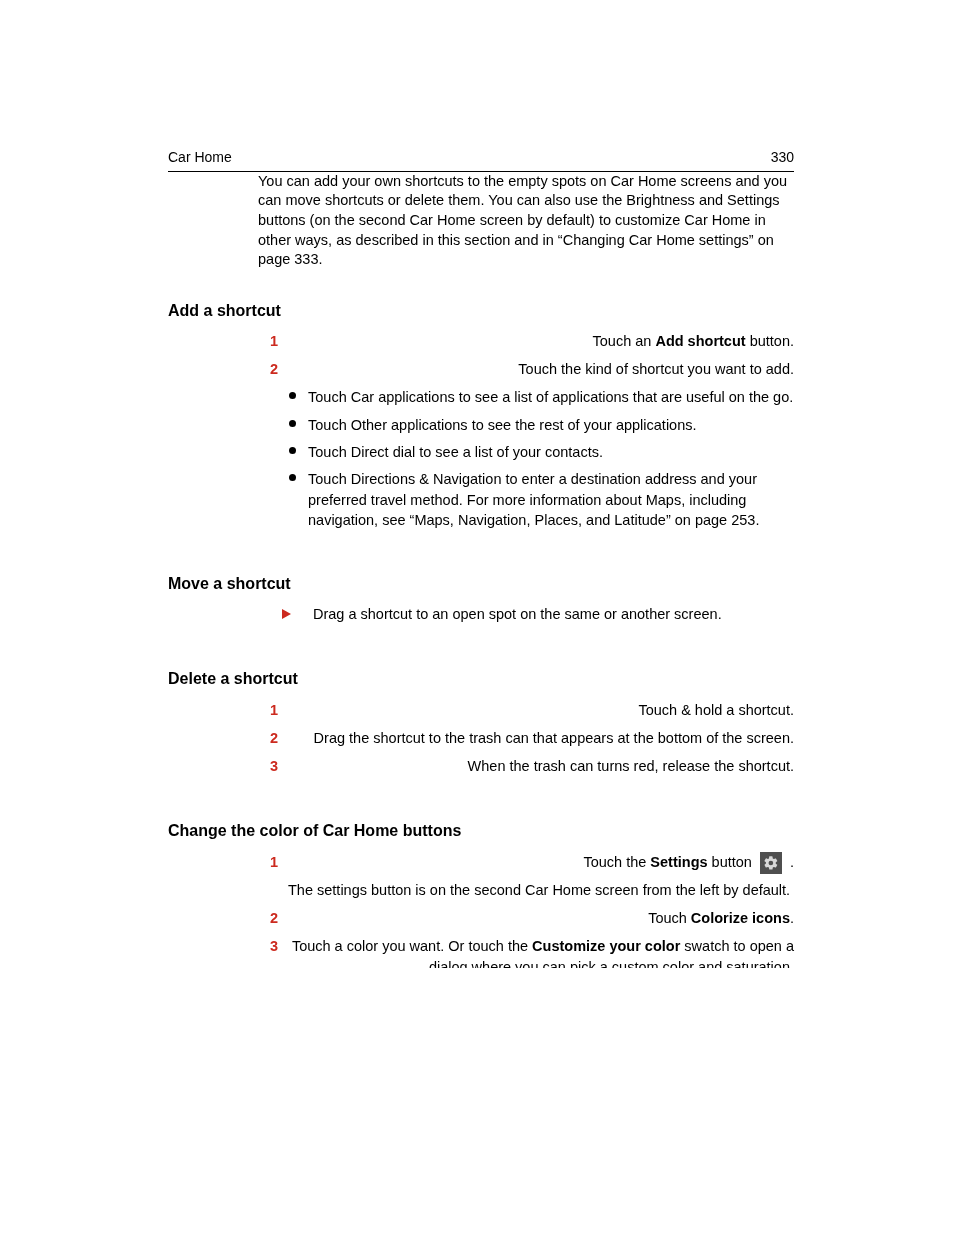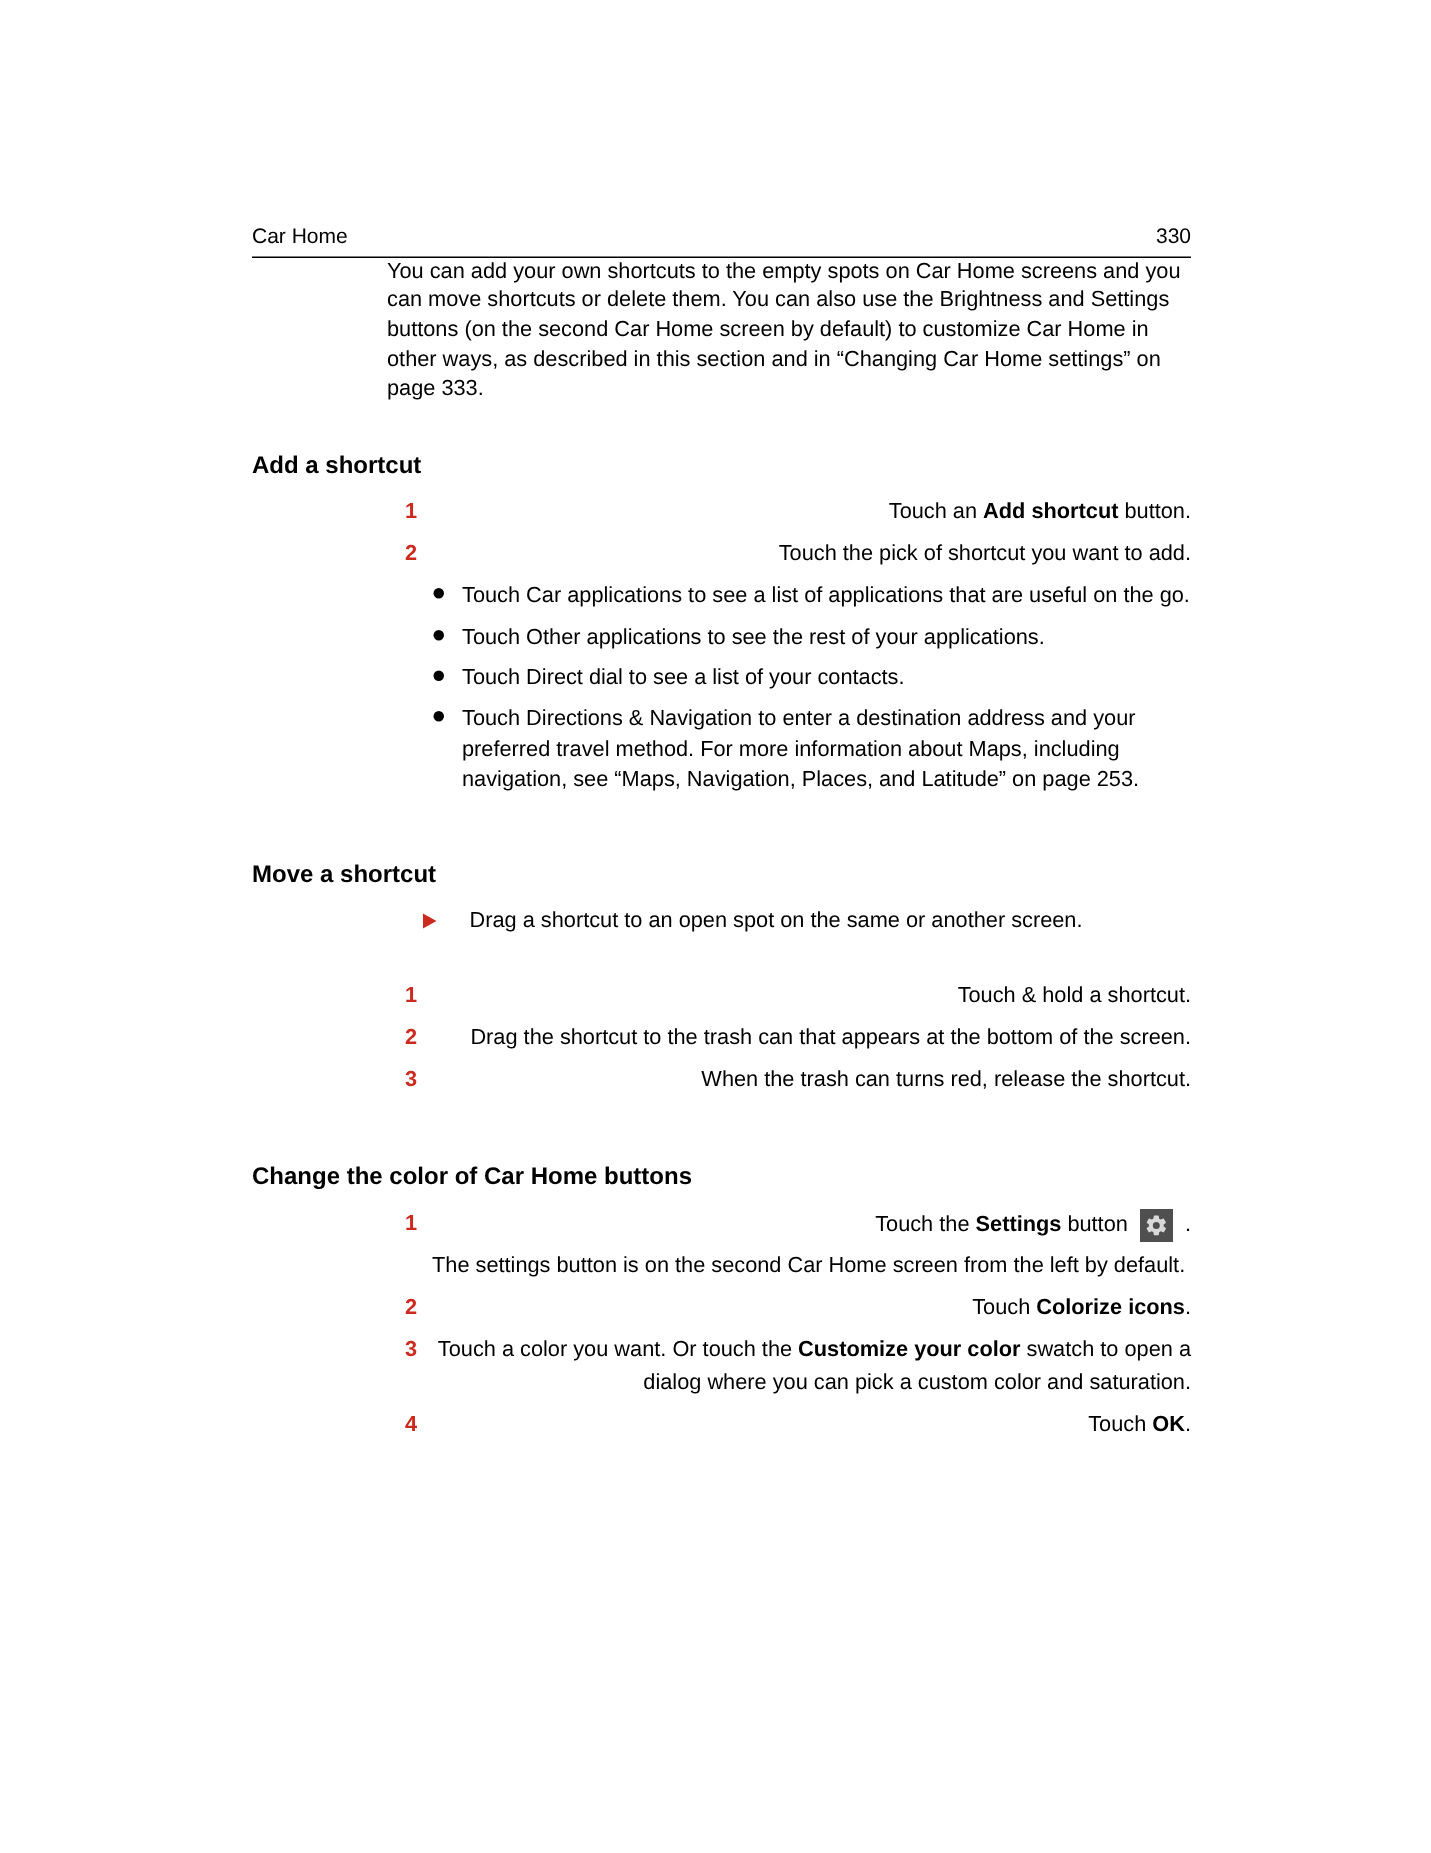--- a/index.html
+++ b/index.html
@@ -148,21 +148,21 @@
 
   <div class="step-row">
     <div class="step-num">1</div>
     <div class="step-body">
       <span>Touch an </span><span class="b">Add shortcut</span><span> button.</span>
     </div>
   </div>
 
   <div class="step-row">
     <div class="step-num">2</div>
-    <div class="step-body">Touch the pick of shortcut you want to add.</div>
+    <div class="step-body">Touch the kind of shortcut you want to add.</div>
   </div>
 
   <div class="bullet-row">
     <div class="bullet-dot">
         <span class="dot"></span>
       </div>
     <div class="bullet-body">
       <span>Touch </span><span class="b">Car applications</span><span> to see a list of applications that are useful on the go.</span>
     </div>
   </div>
@@ -194,20 +194,21 @@
   <div class="section-gap"></div>
 
   <h2 class="section-head">Move a shortcut</h2>
   <div class="tri-row">
     <div class="tri"></div>
     <div class="tri-body">Drag a shortcut to an open spot on the same or another screen.</div>
   </div>
 
   <div class="section-gap"></div>
 
+  <h2 class="section-head">Delete a shortcut</h2>
   <div class="step-row">
     <div class="step-num">1</div>
     <div class="step-body">Touch &amp; hold a shortcut.</div>
   </div>
   <div class="step-row">
     <div class="step-num">2</div>
     <div class="step-body">Drag the shortcut to the trash can that appears at the bottom of the screen.</div>
   </div>
   <div class="step-row">
     <div class="step-num">3</div>

